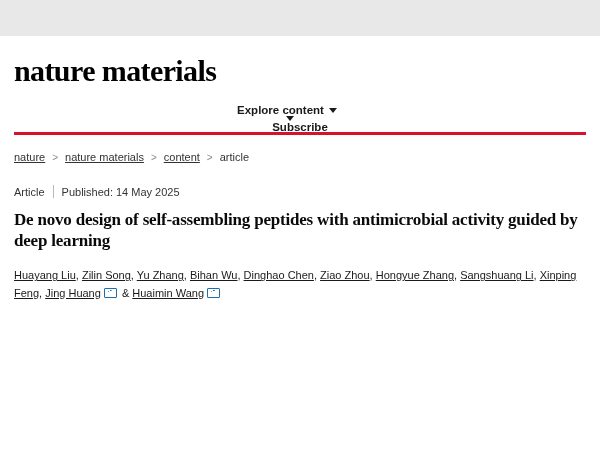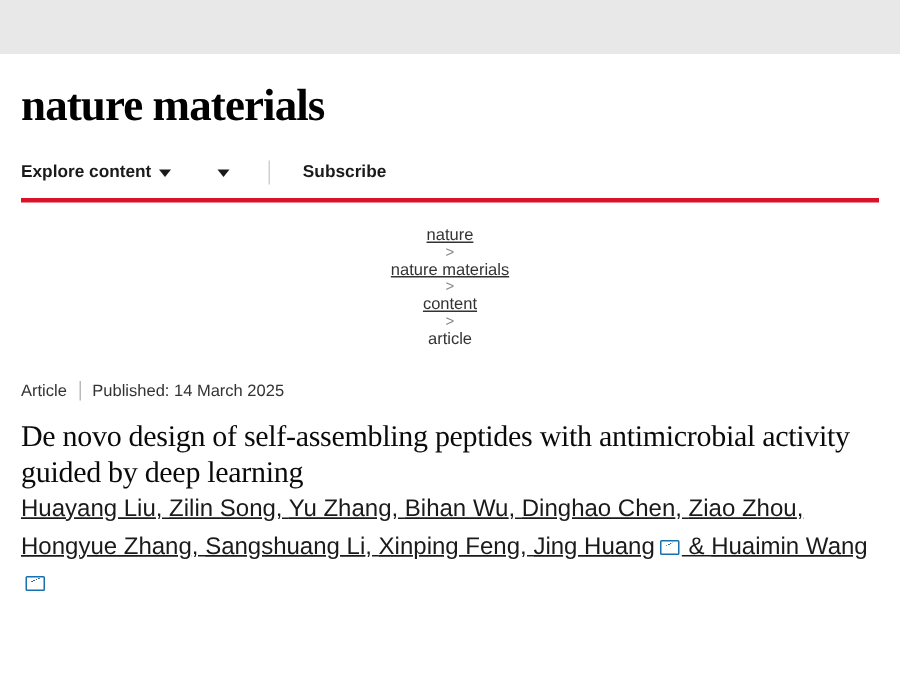--- a/index.html
+++ b/index.html
@@ -58,20 +58,21 @@
     line-height: 1;
   }
   .nav {
     margin-top: 18px;
     display: flex;
     align-items: center;
     font-size: 11.5px;
     font-weight: 700;
     color: #1a1a1a;
     height: 22px;
+    flex-direction: column;
   }
   .nav-item {
     display: flex;
     align-items: center;
     margin-right: 26px;
     white-space: nowrap;
     cursor: pointer;
   }
   .nav-item .caret {
     display: inline-block;
@@ -95,21 +96,20 @@
     background: #d7122a;
     width: 100%;
   }
   .breadcrumb {
     margin-top: 16px;
     font-size: 11px;
     color: #333333;
     display: flex;
     align-items: center;
     flex-wrap: nowrap;
-    flex-direction: column;
   }
   .breadcrumb a {
     color: #333333;
     text-decoration: underline;
     cursor: pointer;
   }
   .breadcrumb .sep {
     margin: 0 7px;
     color: #8a8a8a;
     font-size: 10px;
@@ -127,33 +127,33 @@
   }
   .meta .bar {
     display: inline-block;
     width: 1px;
     height: 13px;
     background: #b9b9b9;
     margin: 0 8px;
   }
   h1.title {
     font-family: "Liberation Serif", serif;
-    font-weight: 400;
-    font-size: 20px;
+    font-weight: 700;
+    font-size: 17px;
     line-height: 1.22;
     color: #0a0a0a;
     margin: 12px 0 0 0;
     letter-spacing: -0.2px;
   }
   .authors {
-    font-size: 16px;
+    margin-top: 16px;
+    font-size: 11px;
     line-height: 1.55;
     color: #1a1a1a;
     max-width: 578px;
-    text-decoration: underline;
   }
   .authors a {
     color: #1a1a1a;
     text-decoration: underline;
     cursor: pointer;
   }
   .env-icon {
     display: inline-block;
     width: 11px;
     height: 8px;
@@ -212,21 +212,21 @@
       <a>nature materials</a>
       <span class="sep">&gt;</span>
       <a>content</a>
       <span class="sep">&gt;</span>
       <span class="current">article</span>
     </div>
 
     <div class="meta">
       <span>Article</span>
       <span class="bar"></span>
-      <span>Published: 14 March 2025</span>
+      <span>Published: 14 May 2025</span>
     </div>
 
     <h1 class="title">De novo design of self-assembling peptides with antimicrobial activity guided by deep learning</h1>
 
     <div class="authors"><a>Huayang Liu</a><span>, </span><a>Zilin Song</a><span>, </span><a>Yu Zhang</a><span>, </span><a>Bihan Wu</a><span>, </span><a>Dinghao Chen</a><span>, </span><a>Ziao Zhou</a><span>, </span><a>Hongyue Zhang</a><span>, </span><a>Sangshuang Li</a><span>, </span><a>Xinping Feng</a><span>, </span><a>Jing Huang</a><span class="env-icon"></span><span> &amp; </span><a>Huaimin Wang</a><span class="env-icon"></span></div>
 
   </div>
 
   <div class="bottom-band"></div>
 </div>

